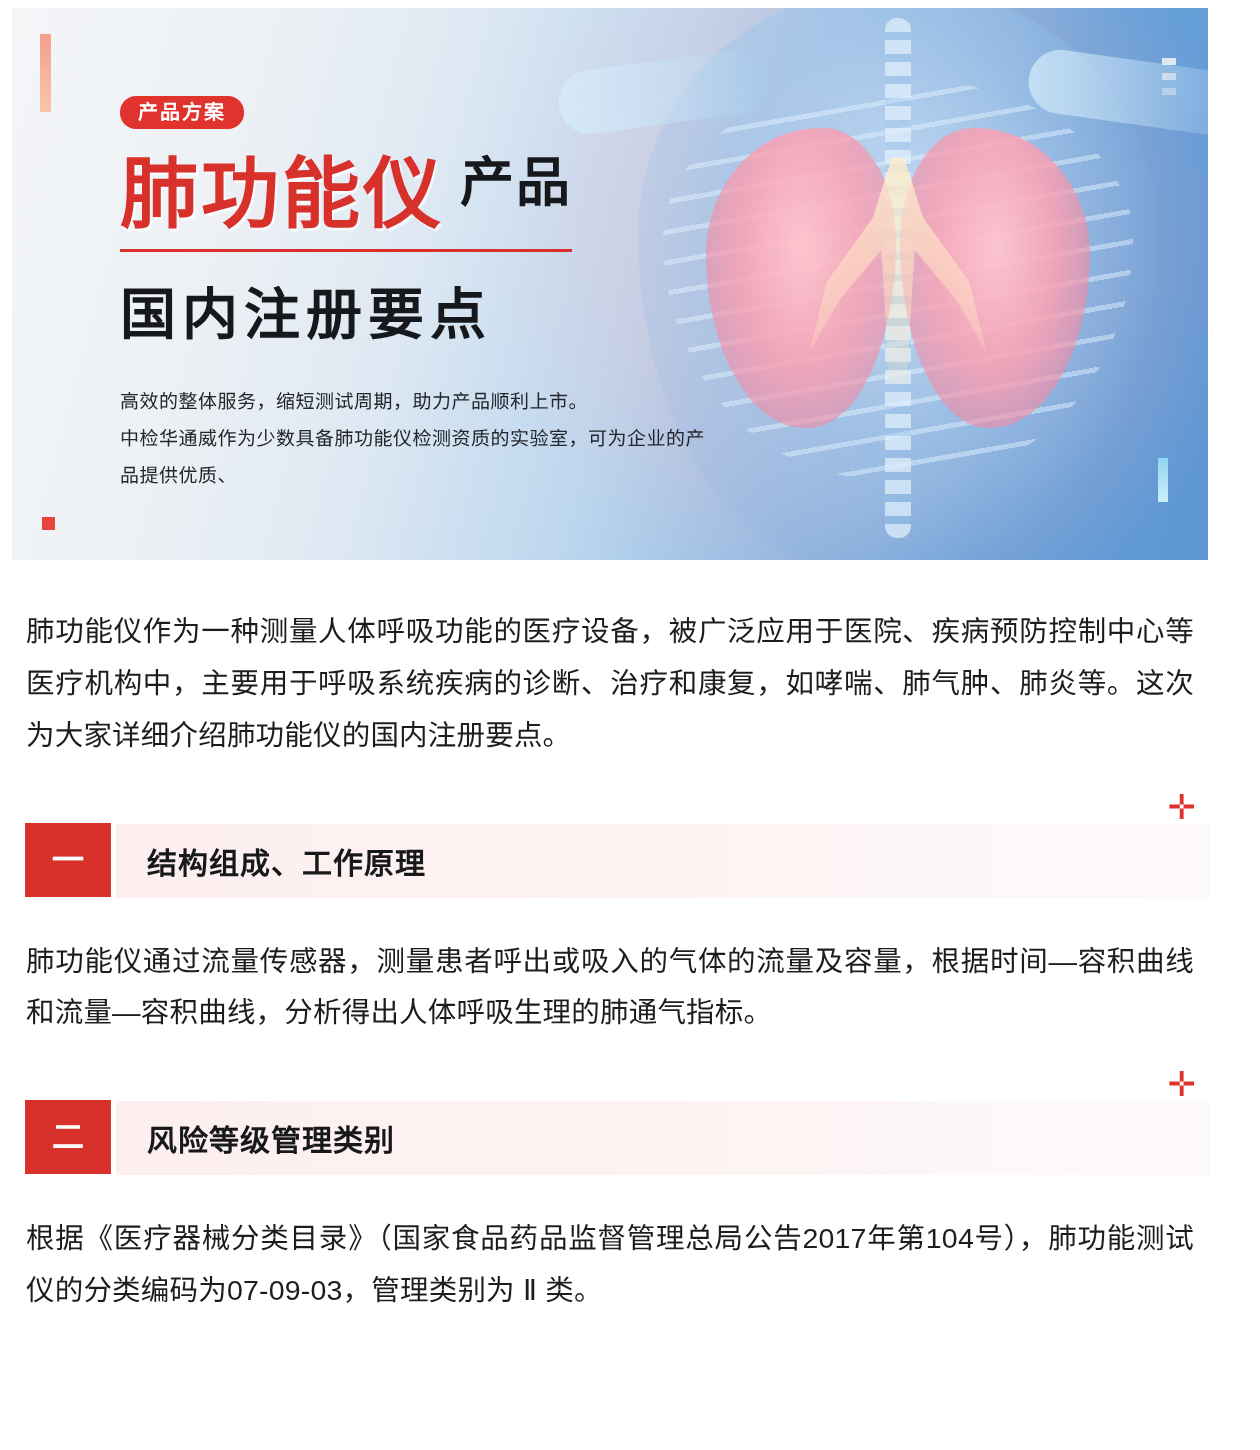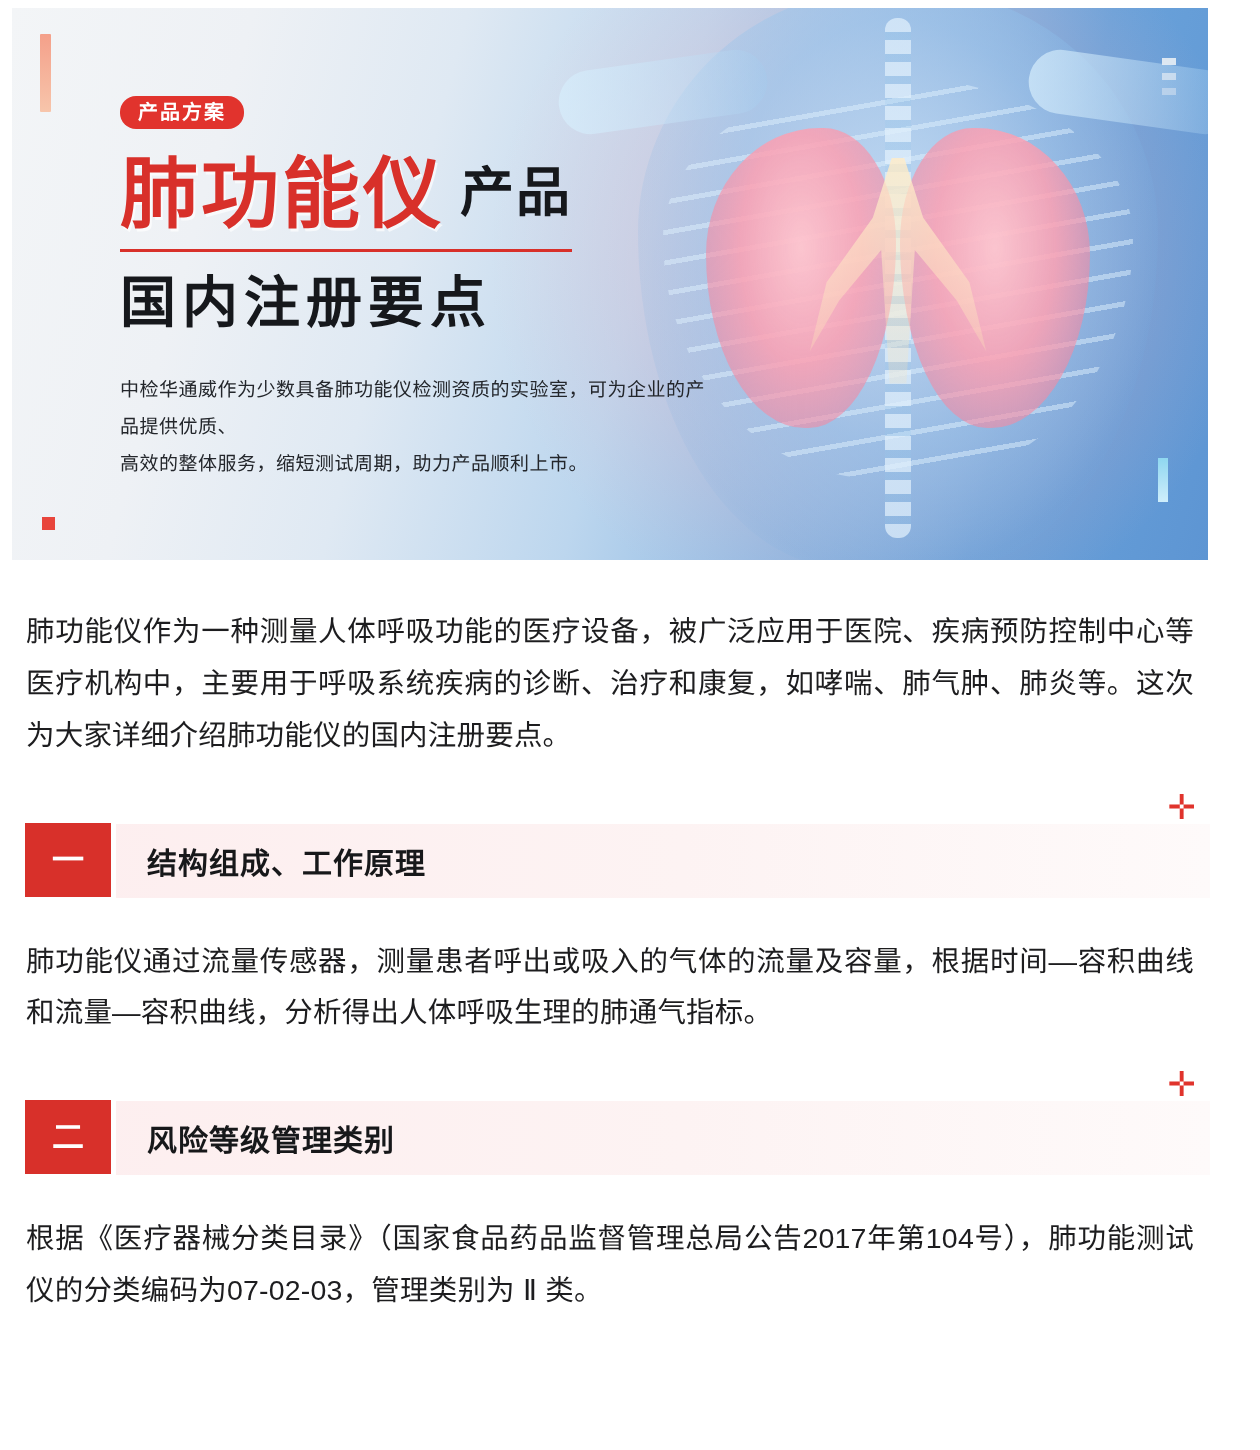--- a/index.html
+++ b/index.html
@@ -84,21 +84,21 @@
     font-size: 20px;
     font-weight: 700;
     letter-spacing: 2px;
     padding: 6px 18px 7px 18px;
     border-radius: 16px;
     line-height: 1;
   }
   .hero-title-row {
     margin-top: 26px;
     display: flex;
-    align-items: center;
+    align-items: flex-start;
     gap: 16px;
   }
   .hero-title-main {
     font-size: 78px;
     font-weight: 800;
     color: #d8302a;
     letter-spacing: 3px;
     line-height: 1;
     text-shadow: 2px 3px 0 rgba(255,255,255,0.65);
   }
@@ -110,21 +110,21 @@
     line-height: 1;
     padding-bottom: 4px;
   }
   .hero-rule {
     margin-top: 16px;
     width: 452px;
     height: 3px;
     background: #d8302a;
   }
   .hero-title-2 {
-    margin-top: 22px;
+    margin-top: 34px;
     font-size: 56px;
     font-weight: 800;
     color: #16181c;
     letter-spacing: 6px;
     line-height: 1.05;
   }
   .hero-desc {
     margin-top: 38px;
     font-size: 19px;
     line-height: 1.95;
@@ -310,22 +310,22 @@
 
     <div class="hero-content">
       <div class="hero-tag">产品方案</div>
       <div class="hero-title-row">
         <div class="hero-title-main">肺功能仪</div>
         <div class="hero-title-sub">产品</div>
       </div>
       <div class="hero-rule"></div>
       <div class="hero-title-2">国内注册要点</div>
       <div class="hero-desc">
+        <div>高效的整体服务，缩短测试周期，助力产品顺利上市。</div>
         <div>中检华通威作为少数具备肺功能仪检测资质的实验室，可为企业的产品提供优质、</div>
-        <div>高效的整体服务，缩短测试周期，助力产品顺利上市。</div>
       </div>
     </div>
   </div>
 
   <div class="body-wrap">
 
     <p class="para intro">肺功能仪作为一种测量人体呼吸功能的医疗设备，被广泛应用于医院、疾病预防控制中心等医疗机构中，主要用于呼吸系统疾病的诊断、治疗和康复，如哮喘、肺气肿、肺炎等。这次为大家详细介绍肺功能仪的国内注册要点。</p>
 
     <div class="section-head">
       <div class="plus">✛</div>
@@ -343,17 +343,17 @@
     <div class="section-head">
       <div class="plus">✛</div>
       <div class="band">
         <div class="head-text">风险等级管理类别</div>
       </div>
       <div class="num-box">
         <span>二</span>
       </div>
     </div>
     <div class="section-body">
-      <p class="para">根据《医疗器械分类目录》（国家食品药品监督管理总局公告2017年第104号），肺功能测试仪的分类编码为07-02-03，管理类别为 Ⅱ 类。</p>
+      <p class="para">根据《医疗器械分类目录》（国家食品药品监督管理总局公告2017年第104号），肺功能测试仪的分类编码为07-09-03，管理类别为 Ⅱ 类。</p>
     </div>
 
   </div>
 </div>
 
 </body></html>

